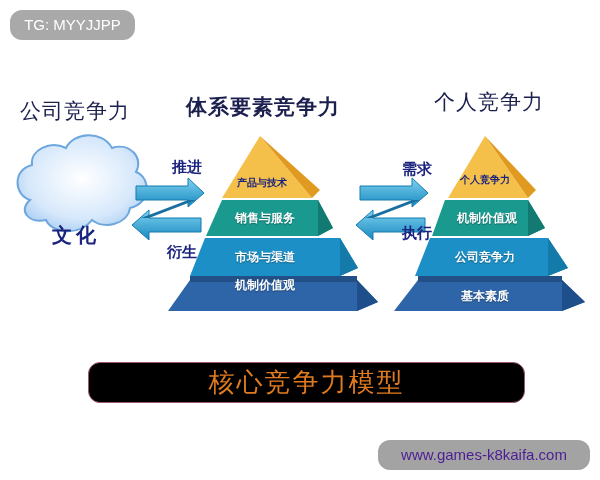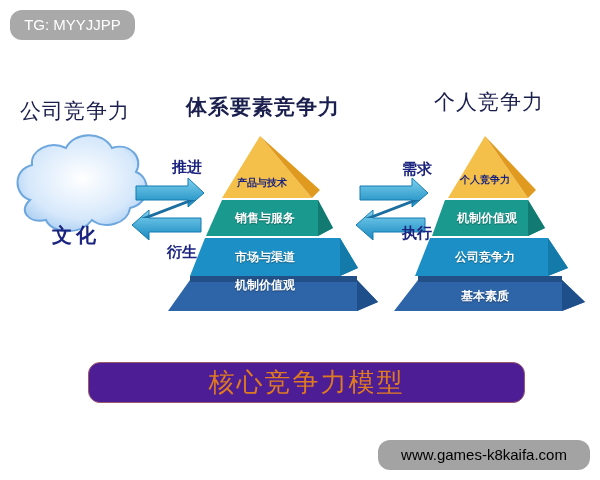--- a/index.html
+++ b/index.html
@@ -1,29 +1,29 @@
 <!DOCTYPE html>
 <html><head>
 <meta charset="utf-8">
 <style>
   html, body { margin: 0; padding: 0; }
   body { width: 600px; height: 480px; background: #ffffff; position: relative; overflow: hidden;
          font-family: "DejaVu Sans", sans-serif; }
   .abs { position: absolute; border-radius: 12px; }
   .wm-top { left: 10px; top: 10px; width: 125px; height: 30px; background: #a9a9a9; color: #fff;
             font-family: "Liberation Sans", sans-serif; font-size: 15px; line-height: 30px; text-align: center; }
-  .wm-bot { left: 378px; top: 440px; width: 212px; height: 30px; background: #a3a3a3; color: #000000;
+  .wm-bot { left: 378px; top: 440px; width: 212px; height: 30px; background: #a3a3a3; color: #4c1d95;
             font-family: "Liberation Sans", sans-serif; font-size: 15px; line-height: 30px; text-align: center; }
   .heading { color: #1a1f4d; font-size: 21px; letter-spacing: 1px; white-space: nowrap; }
   .arrow-label { color: #1a237e; font-size: 15px; font-weight: bold; white-space: nowrap; margin-left: 28px; }
   .tier-label { color: #fff; font-size: 12px; font-weight: bold; text-align: center; white-space: nowrap;
                 text-shadow: 0 1px 1px rgba(0,0,0,0.35); font-family: Liberation Mono, monospace; }
   .tier-label.top { color: #1a237e; font-size: 10px; text-shadow: none; }
   .model-box { left: 88px; top: 362px; width: 437px; height: 41px; border: 1.5px solid #9b5a6a; box-sizing: border-box;
-               background: #4c1d95; text-align: center; }
+               background: #000000; text-align: center; }
   .model-title { color: #e07a1f; font-size: 26px; line-height: 38px; letter-spacing: 2px; }
   svg { position: absolute; left: 0; top: 0; }
 </style>
 </head>
 <body>
 
 <svg width="600" height="480">
   <defs>
     <radialGradient id="cloudGrad" cx="50%" cy="45%" r="60%">
       <stop offset="0%" stop-color="#ffffff"></stop>

